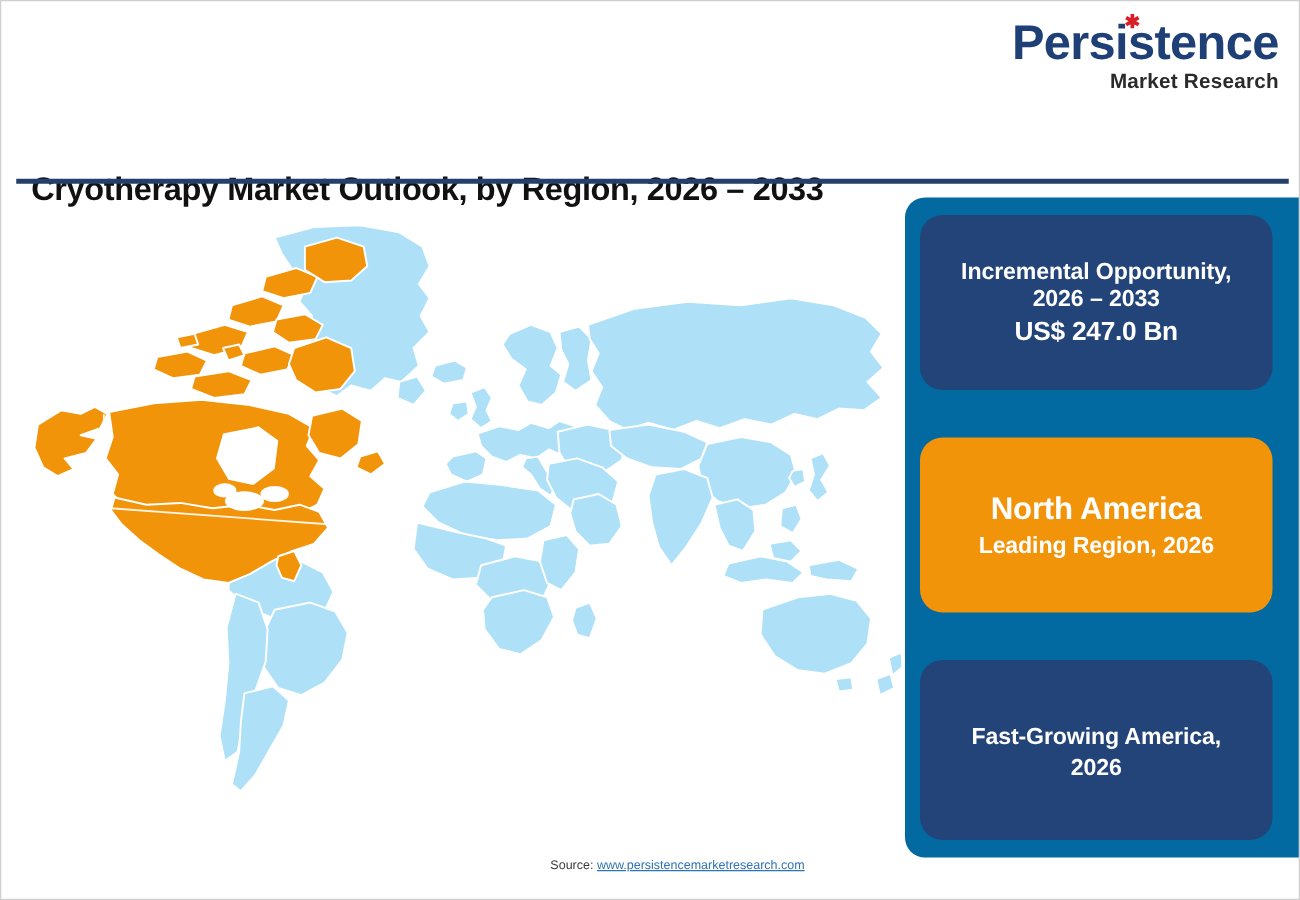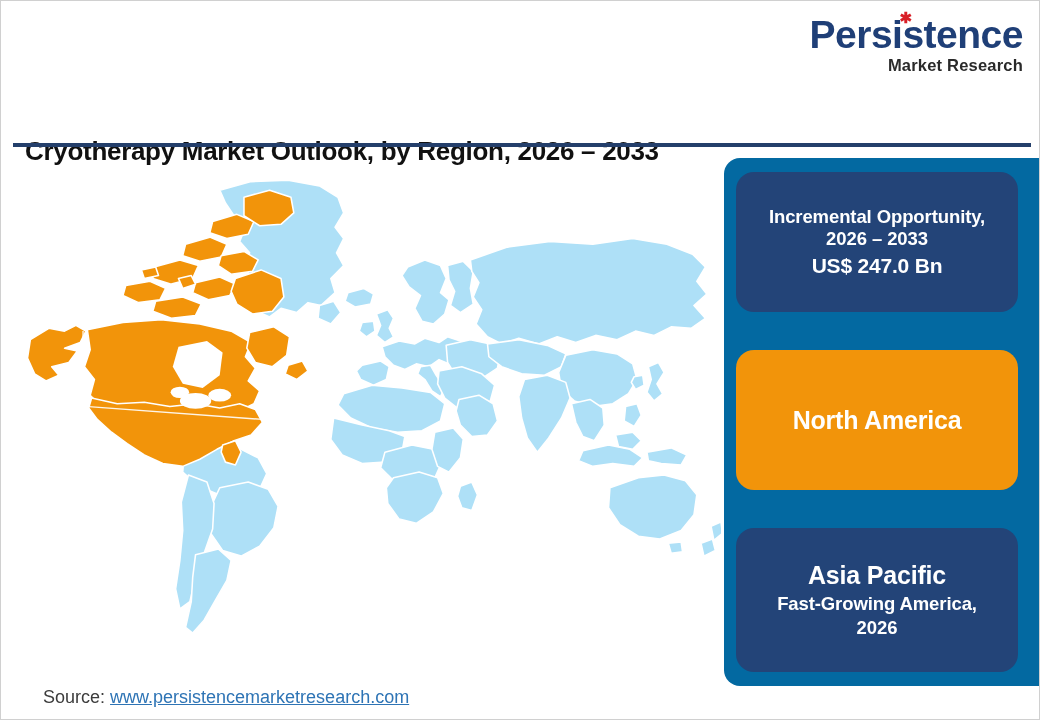--- a/index.html
+++ b/index.html
@@ -147,21 +147,22 @@
     margin-top: 3px;
     letter-spacing: -0.1px;
   }
 
   
   #source {
     position: absolute;
     left: 0;
     top: 686px;
     width: 1040px;
-    font-size: 18px;
+    text-align: center;
+    font-size: 10px;
     color: #3C3C3C;
     padding-left: 42px;
   }
   #source-link {
     color: #2E74B5;
     text-decoration: underline;
   }
 </style>
 </head>
 <body>
@@ -306,24 +307,24 @@
   <div id="panel">
 
     <div class="card card-navy" id="card-1">
       <div class="card-label">Incremental Opportunity,</div>
       <div class="card-label">2026 – 2033</div>
       <div class="card-value">US$ 247.0 Bn</div>
     </div>
 
     <div class="card card-orange" id="card-2">
       <div class="card-headline">North America</div>
+      <div class="card-sub">Leading Region, 2026</div>
     </div>
 
     <div class="card card-navy" id="card-3">
-      <div class="card-headline">Asia Pacific</div>
       <div class="card-sub">Fast-Growing America,</div>
       <div class="card-sub">2026</div>
     </div>
 
   </div>
 
   <div id="source">
     <span>Source: </span><a id="source-link" href="#">www.persistencemarketresearch.com</a>
   </div>
 

